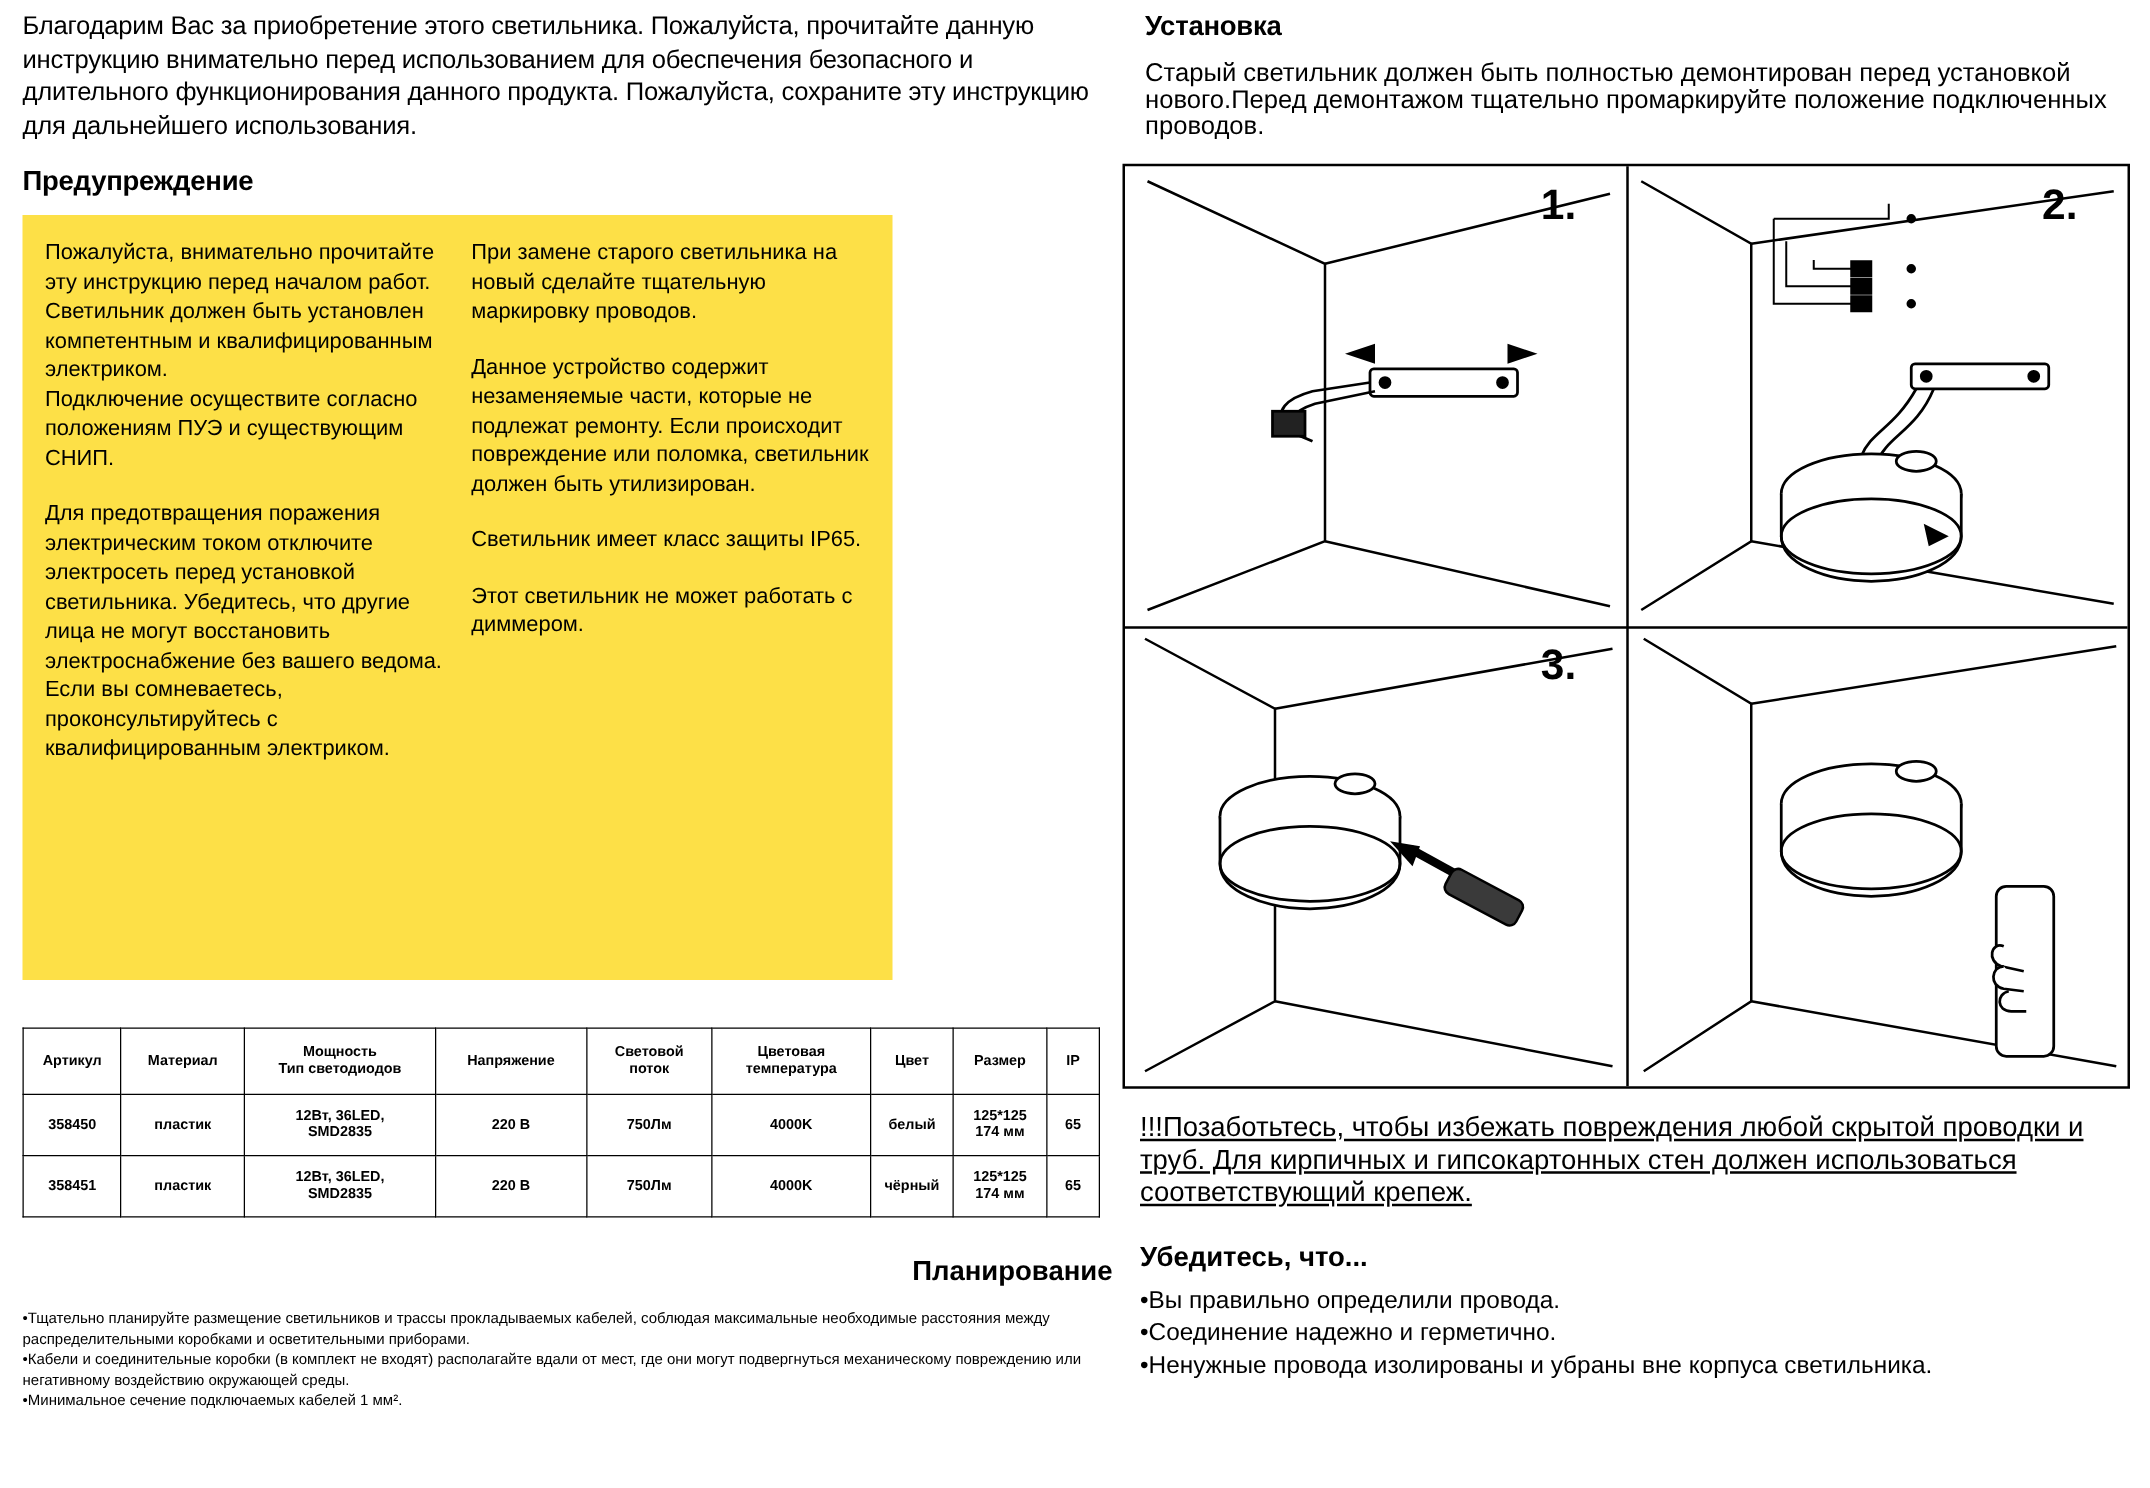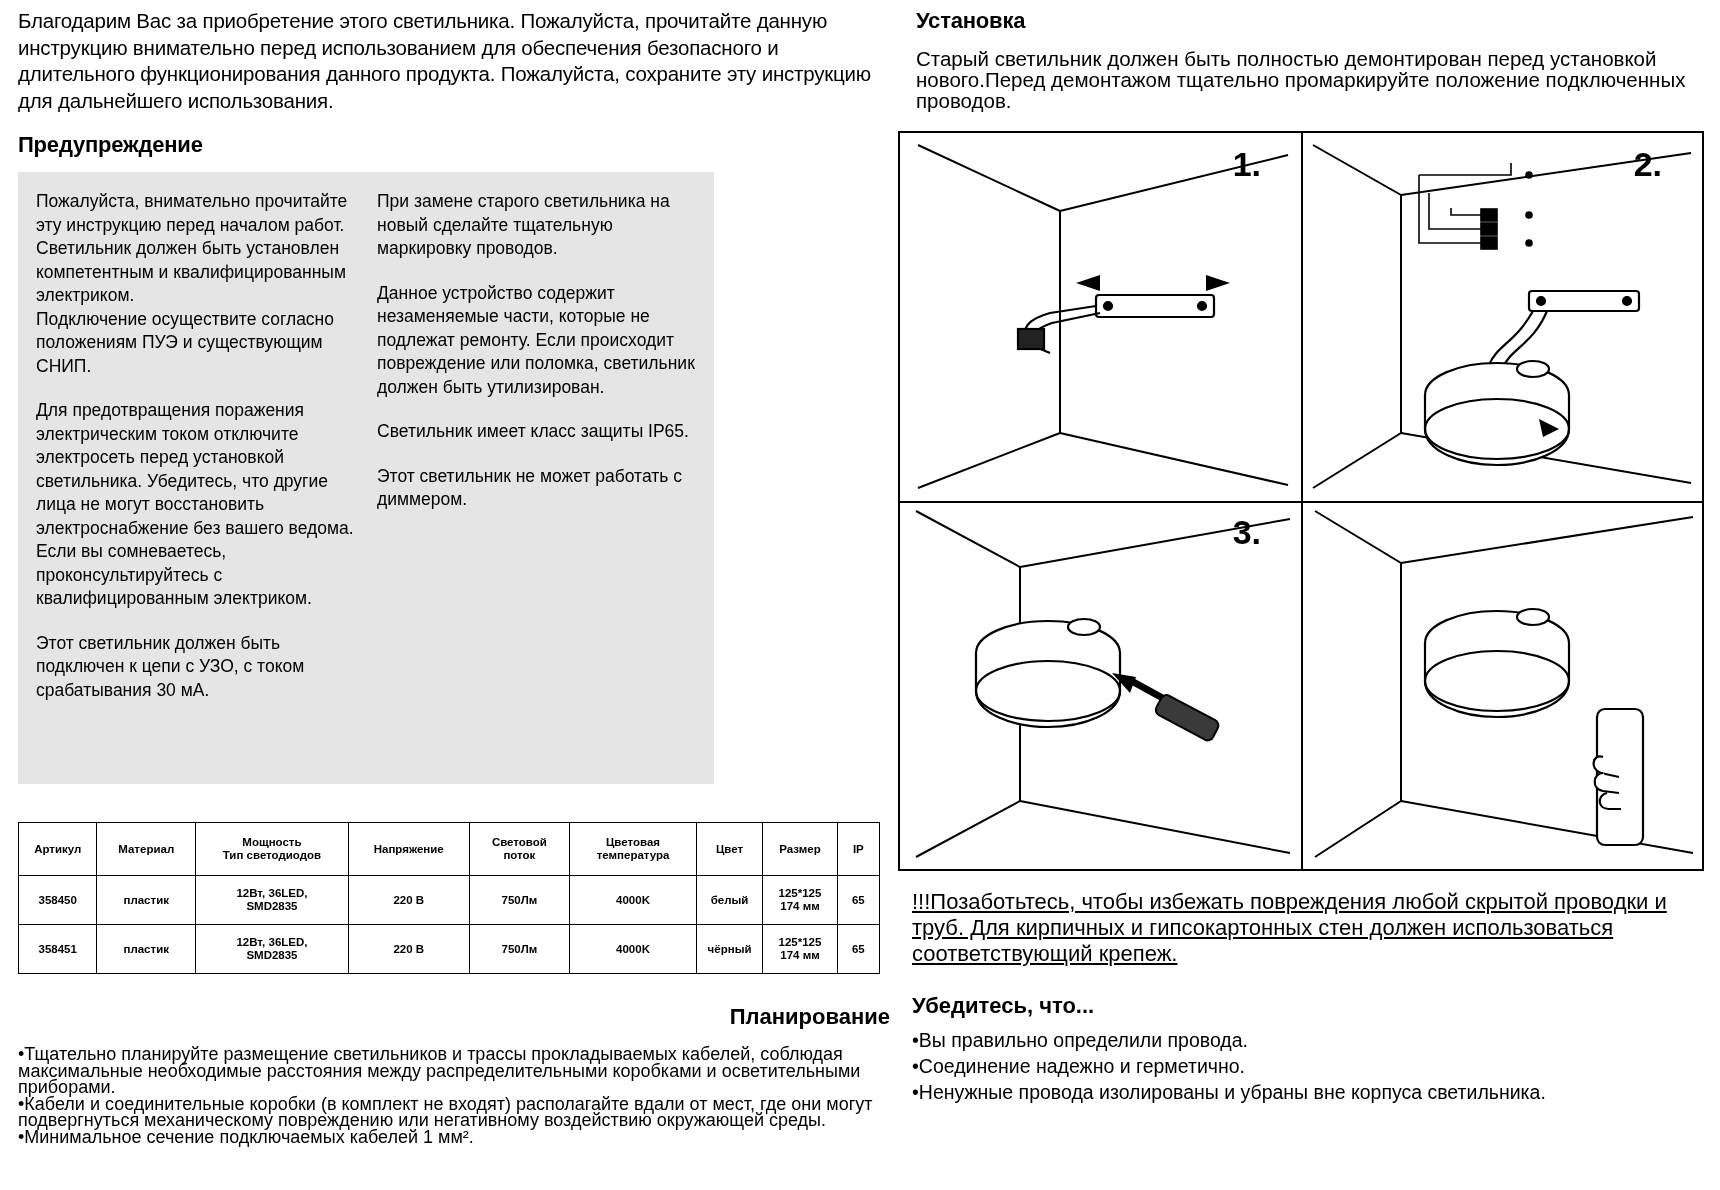--- a/index.html
+++ b/index.html
@@ -39,21 +39,21 @@
     line-height: 26.5px;
     letter-spacing: -0.2px;
   }
   h2.heading {
     font-size: 22px;
     font-weight: bold;
     margin: 18px 0 14px 0;
     letter-spacing: -0.2px;
   }
   .warn-box {
-    background: #e5e5e5;
+    background: #fde047;
     padding: 18px 18px 22px 18px;
     display: flex;
     gap: 22px;
     width: 696px;
     box-sizing: border-box;
     min-height: 612px;
   }
   .warn-col {
     width: 50%;
     font-size: 17.5px;
@@ -93,21 +93,21 @@
   col.c7 { width: 74px; }
   col.c8 { width: 42px; }
 
   .plan-heading {
     font-size: 22px;
     font-weight: bold;
     margin: 30px 0 16px 0;
     text-align: right;
   }
   .plan-text {
-    font-size: 18px;
+    font-size: 12px;
     line-height: 16.5px;
   }
   .plan-text p { margin: 0; }
 
   
   .install-intro {
     font-size: 20.5px;
     line-height: 21px;
     margin: 0 0 0 18px;
   }
@@ -188,21 +188,20 @@
       <p>Благодарим Вас за приобретение этого светильника. Пожалуйста, прочитайте данную инструкцию внимательно перед использованием для обеспечения безопасного и длительного функционирования данного продукта. Пожалуйста, сохраните эту инструкцию для дальнейшего использования.</p>
     </div>
 
     <h2 class="heading">Предупреждение</h2>
 
     <div class="warn-box">
       <div class="warn-col">
         <p style="white-space:pre-line">Пожалуйста, внимательно прочитайте эту инструкцию перед началом работ. Светильник должен быть установлен компетентным и квалифицированным электриком.
 Подключение осуществите согласно положениям ПУЭ и существующим СНИП.</p>
         <p>Для предотвращения поражения электрическим током отключите электросеть перед установкой светильника. Убедитесь, что другие лица не могут восстановить электроснабжение без вашего ведома. Если вы сомневаетесь, проконсультируйтесь с квалифицированным электриком.</p>
-        <p>Этот светильник должен быть подключен к цепи с УЗО, с током срабатывания 30 мА.</p>
       </div>
       <div class="warn-col">
         <p>При замене старого светильника на новый сделайте тщательную маркировку проводов.</p>
         <p>Данное устройство содержит незаменяемые части, которые не подлежат ремонту. Если происходит повреждение или поломка, светильник должен быть утилизирован.</p>
         <p>Светильник имеет класс защиты IP65.</p>
         <p>Этот светильник не может работать с диммером.</p>
       </div>
     </div>
 
     <table class="spec">

